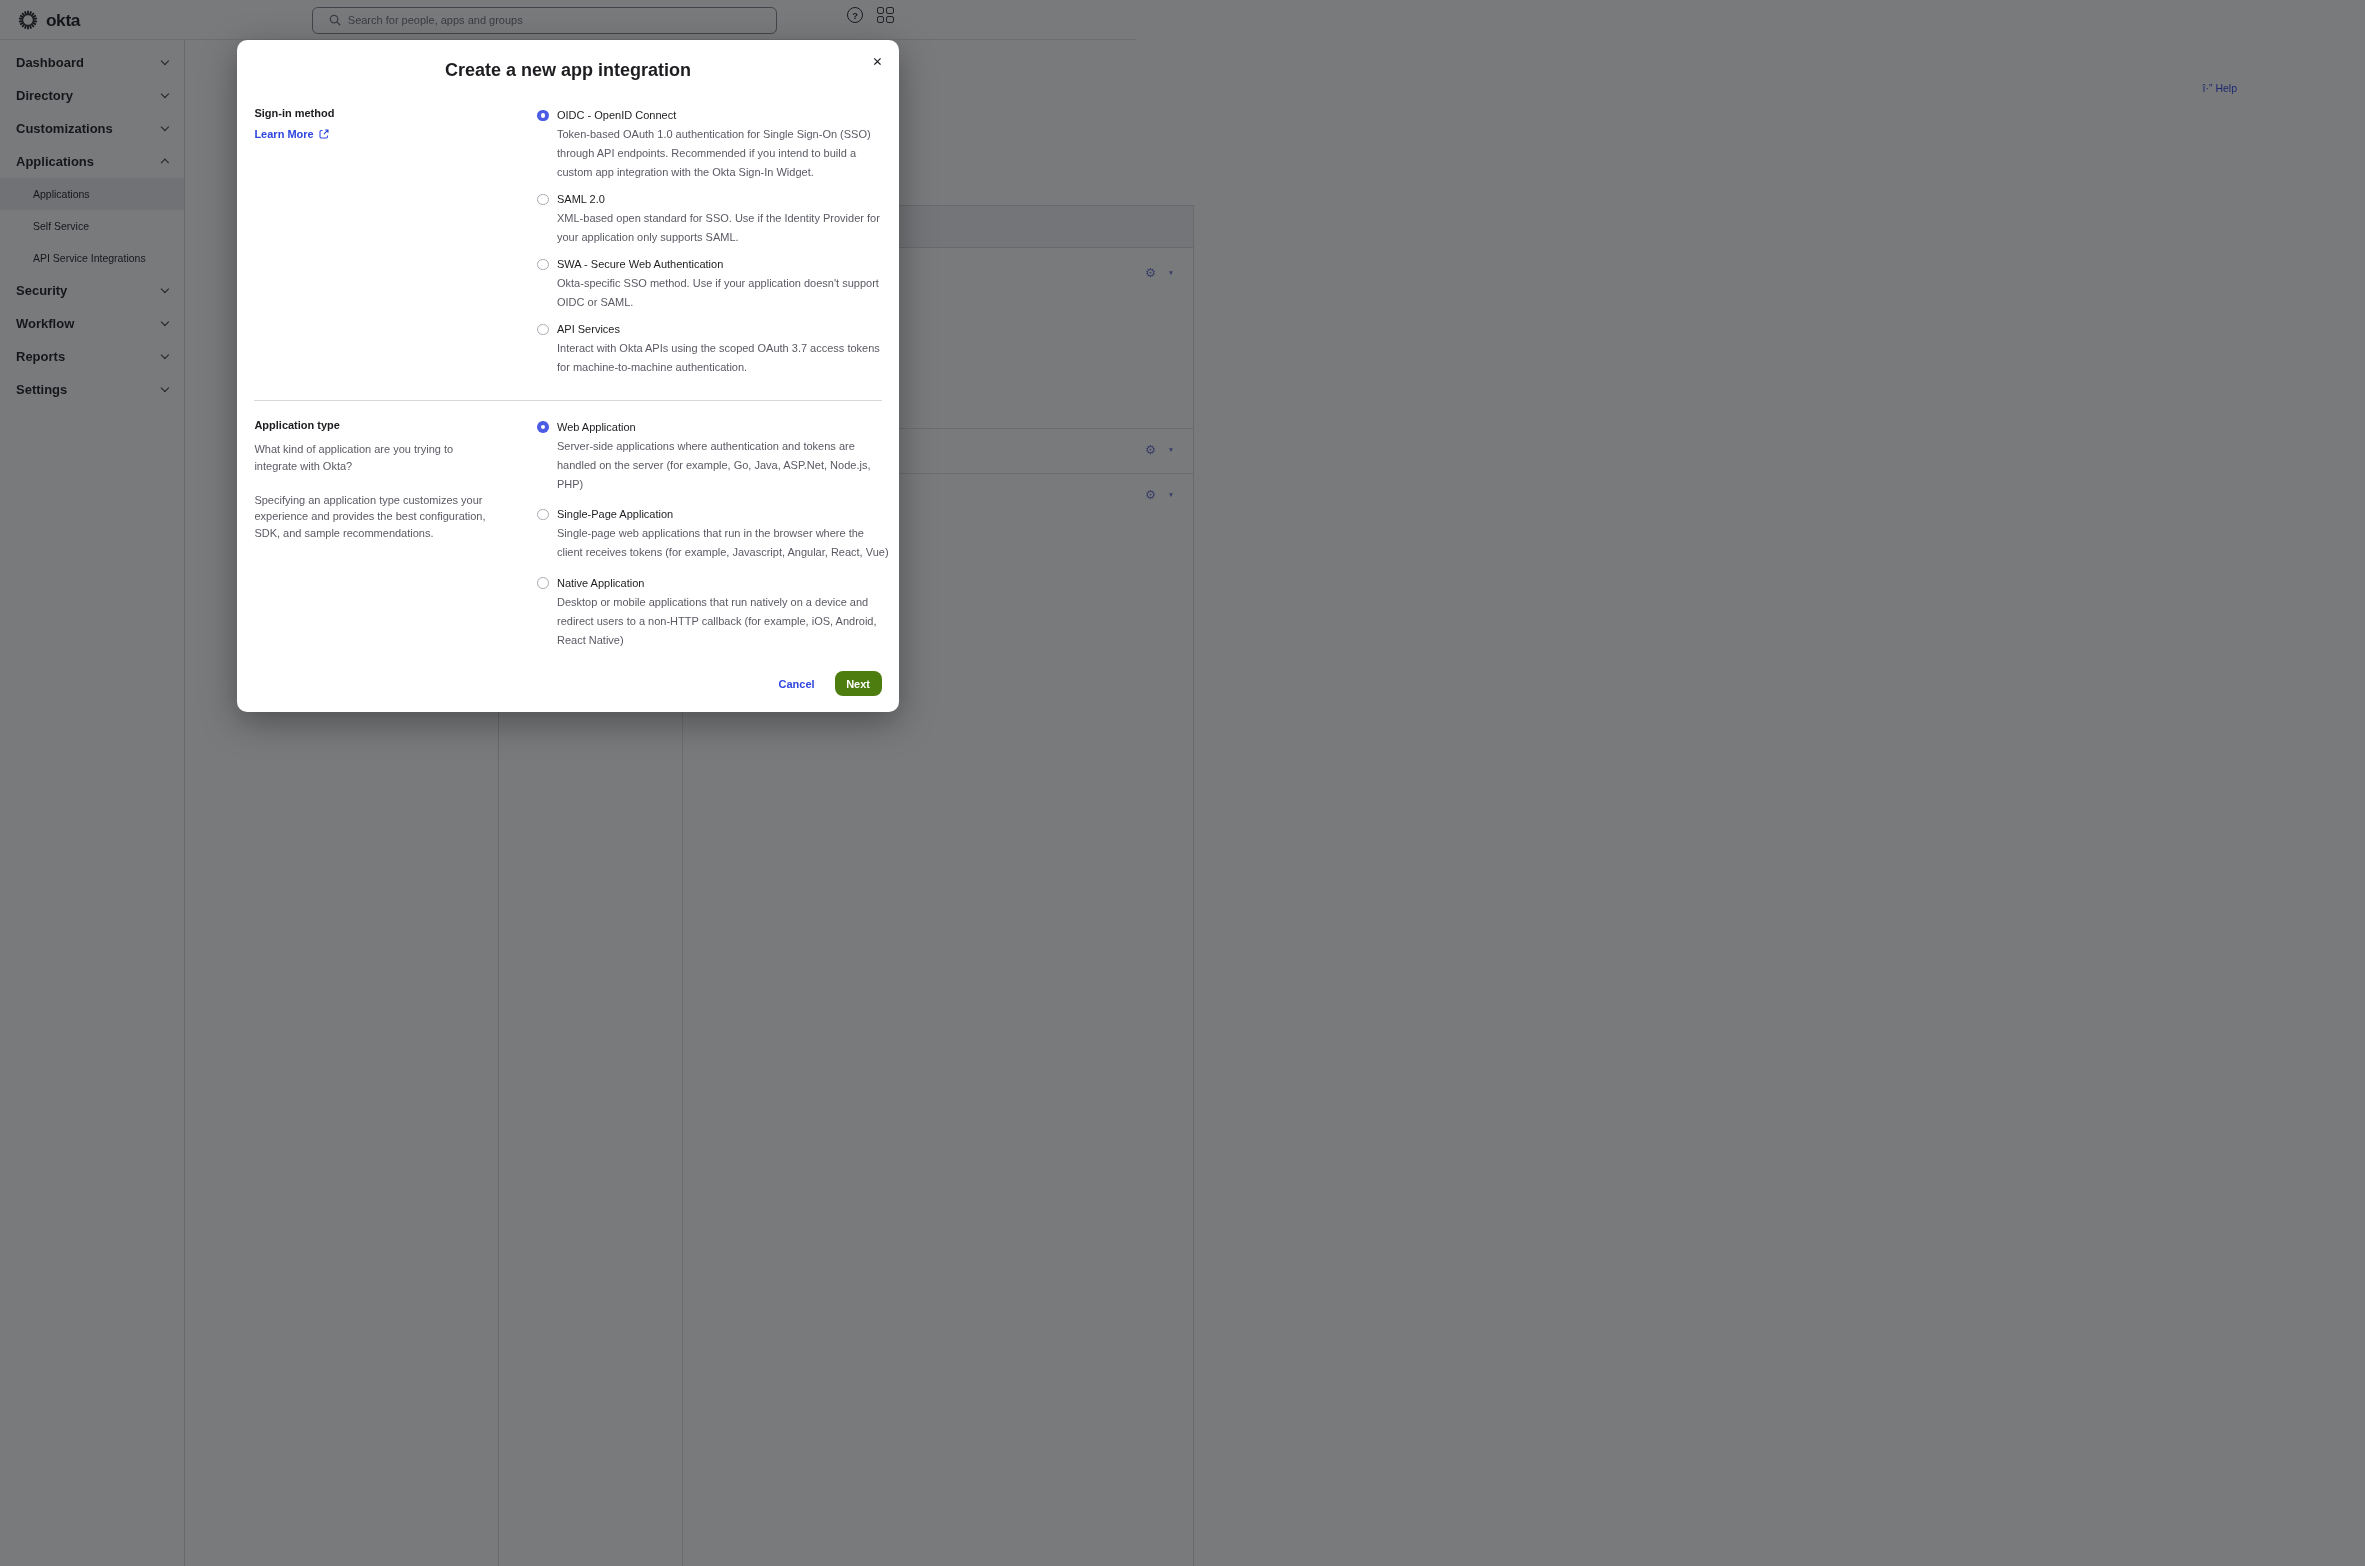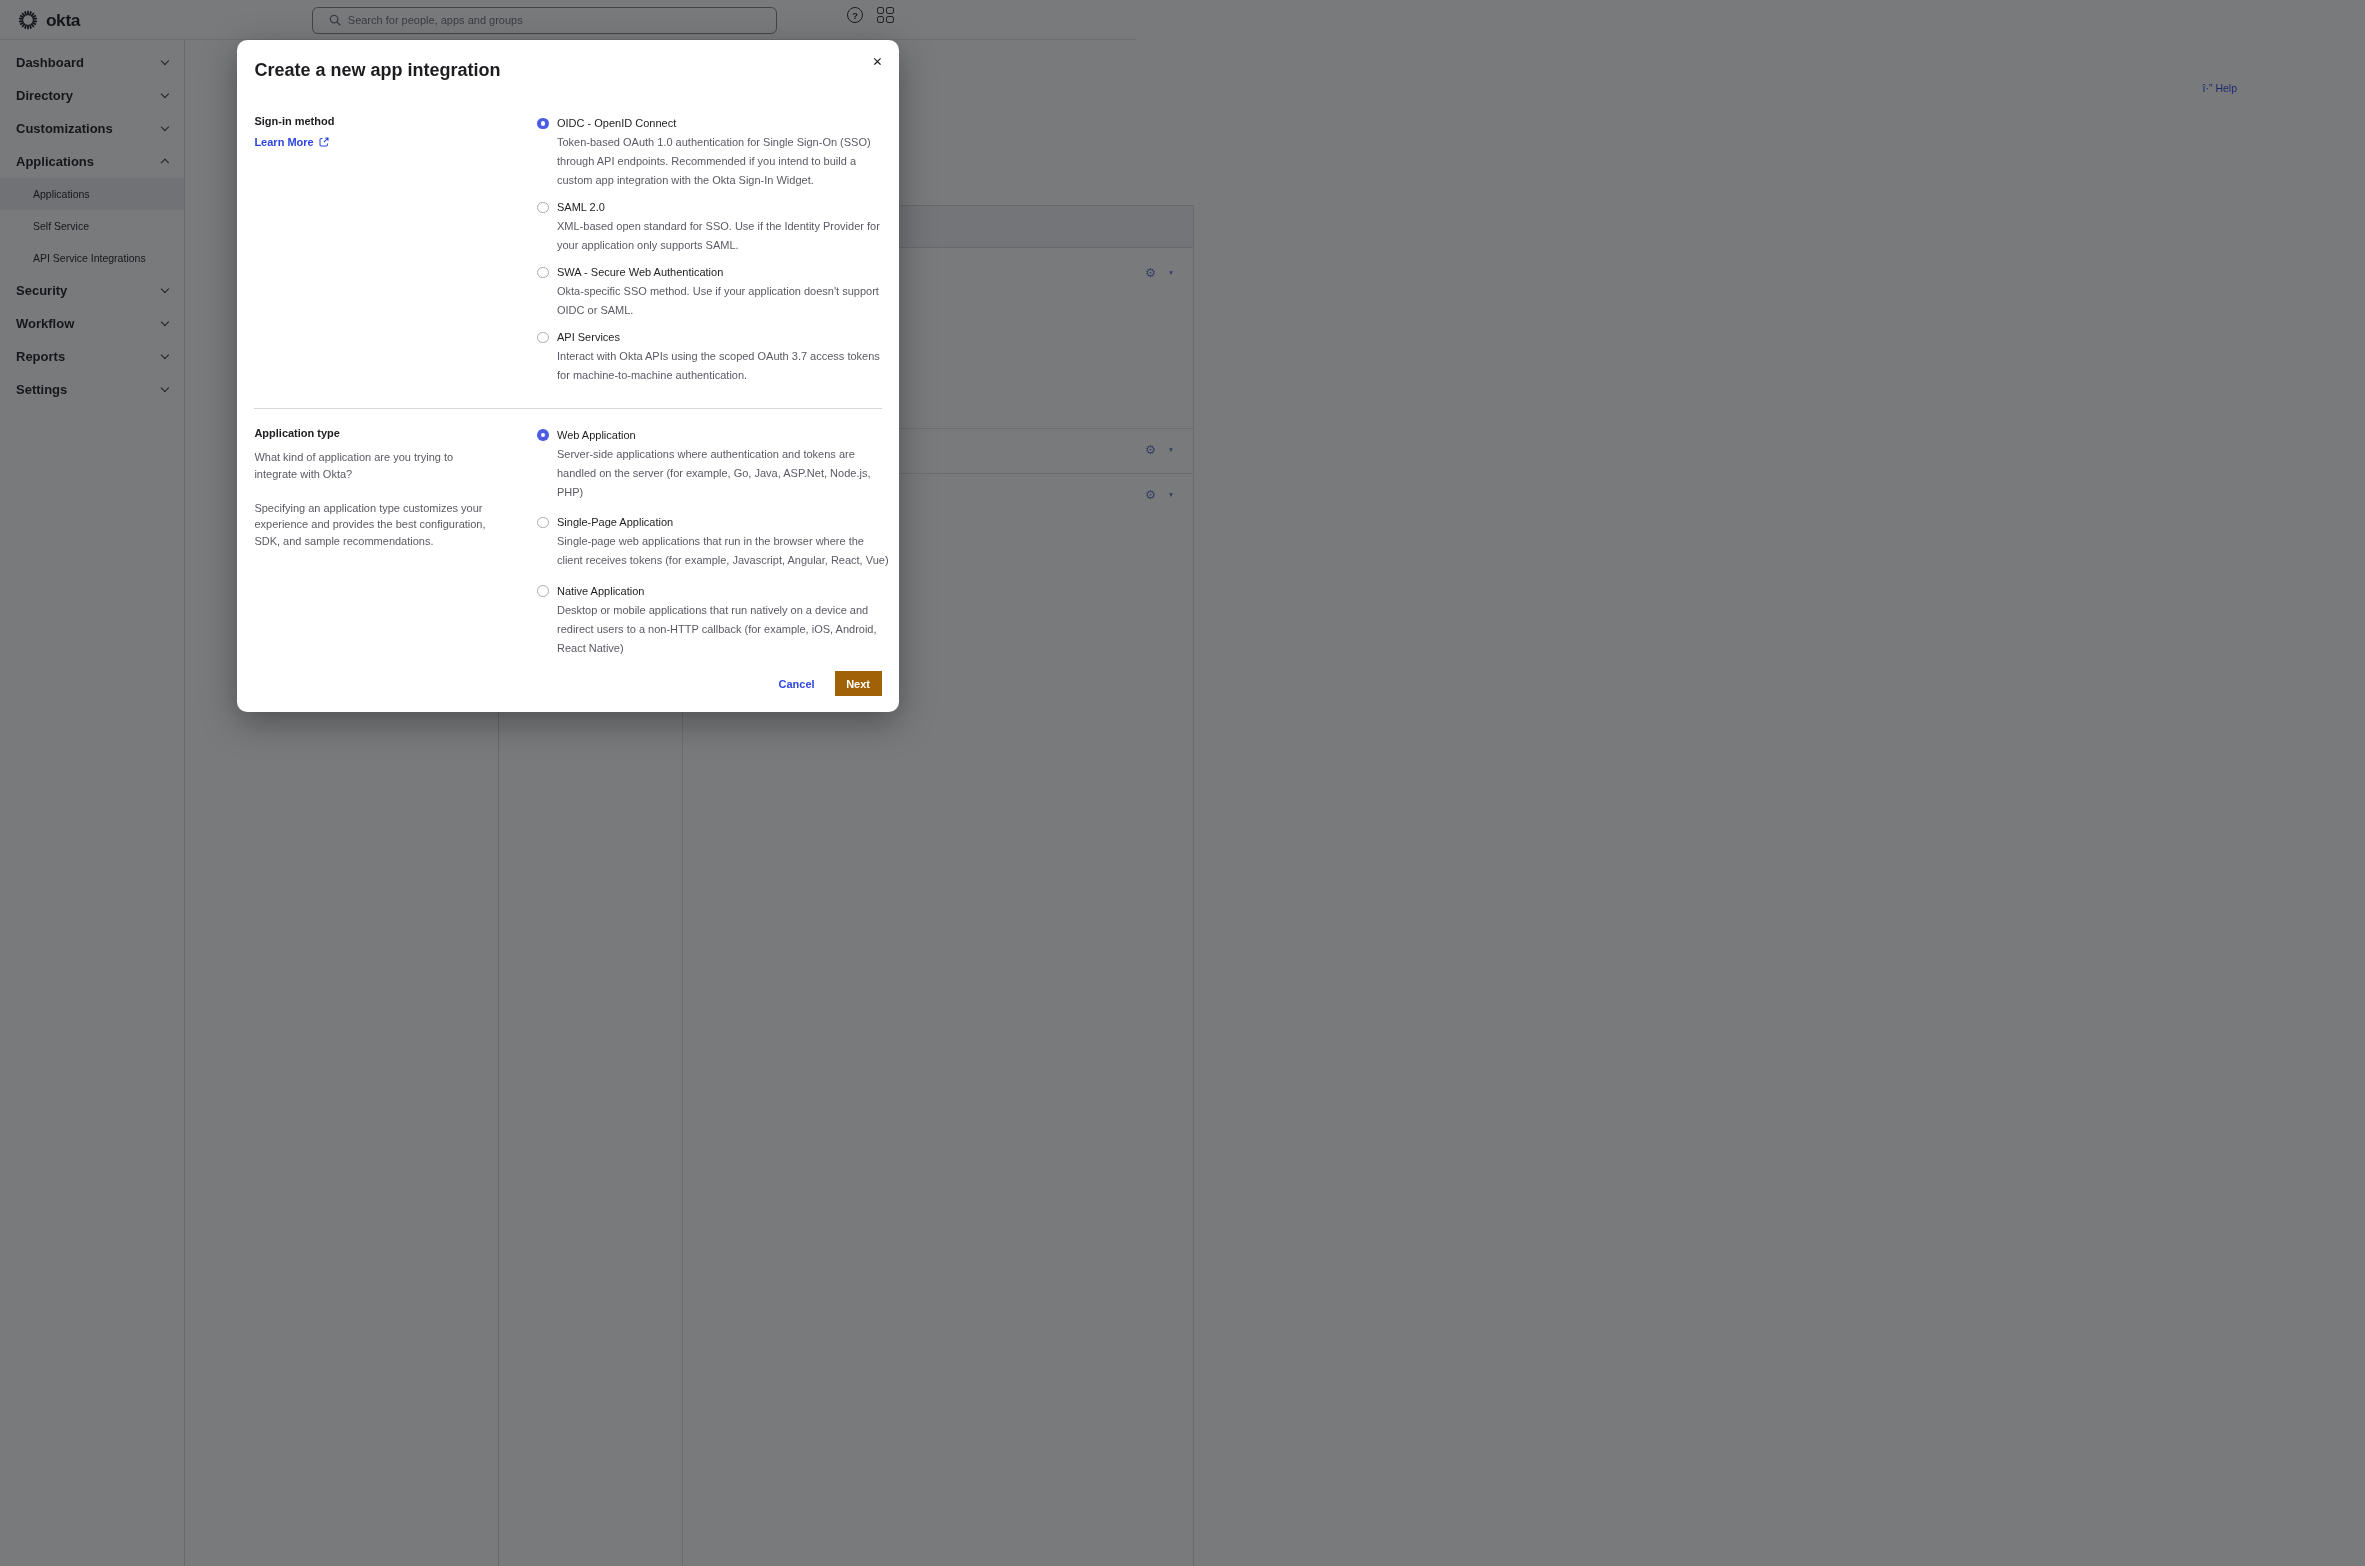--- a/index.html
+++ b/index.html
@@ -46,21 +46,21 @@
   .gear-glyph { font-size:12.3px; color:#6d76cf; line-height:1; }
   .caret-glyph { font-size:6.5px; color:#6d76cf; line-height:1; }
 
   
   .overlay { position:fixed; inset:0; background:rgba(16,17,22,0.56); z-index:40; }
   .modal { position:fixed; left:237px; top:40px; width:662px; height:672px; background:#fff;
     border-radius:10px; z-index:50; box-shadow:0 10px 35px rgba(0,0,0,.35);
     padding:19px 17.4px 0; }
   .modal-close { position:absolute; top:11.6px; right:11.6px; width:20px; height:20px; border:none;
     background:none; font-size:12.3px; color:#1d1d21; cursor:pointer; line-height:20px; text-align:center; }
-  .modal-title { font-size:18px; font-weight:700; line-height:22px; margin-bottom:33px; }
+  .modal-title { font-size:18px; font-weight:700; line-height:22px; margin-bottom:25px;text-align:center; }
 
   .section { display:flex;gap:28px; }
   .sec-left { width:255px; flex:none; padding-right:22px; }
   .sec-right { width:354px; flex:none; }
   .sec-label { font-size:11px; font-weight:700; line-height:14.5px; color:#1d1d21; }
   .learn-more { margin-top:7px; display:flex; align-items:center; gap:5px;
     font-size:11px; font-weight:700; color:#2e46e0; cursor:pointer; }
   .sec-para { margin-top:9.4px; font-size:11px; line-height:16.7px; color:#5a5a64; }
   .sec-para + .sec-para { margin-top:16.7px; }
 
@@ -73,21 +73,21 @@
     border-radius:50%; background:#fff; }
   .opt-label { font-size:11px; line-height:19px; color:#1d1d21; }
   .opt-desc { margin-left:19.6px; font-size:11px; line-height:19px; color:#5a5a64; }
 
   .divider { height:0.7px; background:#d7d7dc; margin:14.5px 0 17.4px; }
 
   .modal-footer { position:absolute; left:0; right:0; bottom:0; padding:0 17.4px 16px;
     display:flex; justify-content:flex-end; align-items:center; gap:20px; }
   .btn-cancel { background:none; border:none; font-size:11px; font-weight:700; color:#2e46e0;
     cursor:pointer; font-family:inherit; }
-  .btn-next { background:#a16207; color:#fff; border:none; border-radius:0; padding:6.5px 11.6px;
+  .btn-next { background:#4d7c0f; color:#fff; border:none; border-radius:8px; padding:6.5px 11.6px;
     font-size:11px; font-weight:700; cursor:pointer; font-family:inherit; }
 </style>
 </head>
 <body>
 
 <div class="header">
   <div class="logo">
     <svg width="22" height="22" viewBox="0 0 30 30">
       <g stroke="#1b1b1f" stroke-width="2.4">
         <line x1="15" y1="2.5" x2="15" y2="8.5" transform="rotate(0 15 15)"></line>

